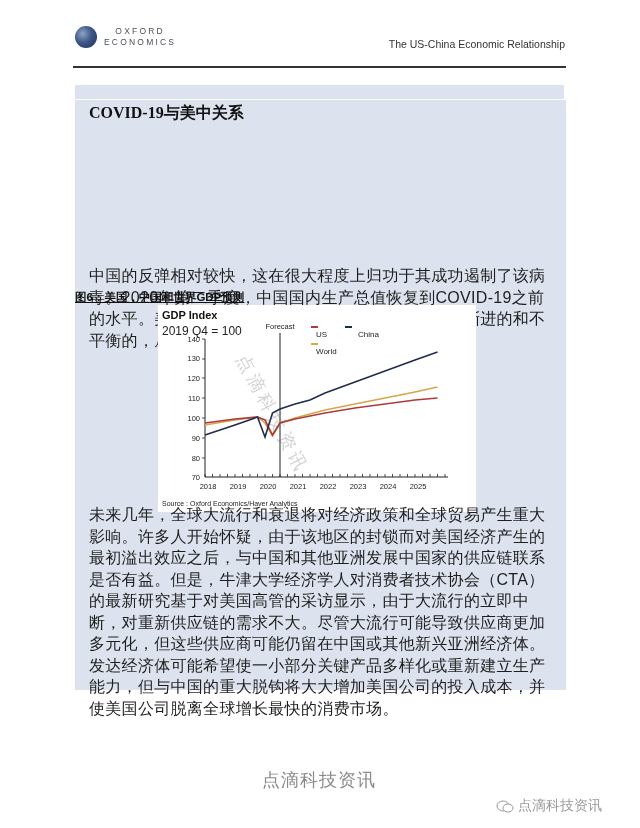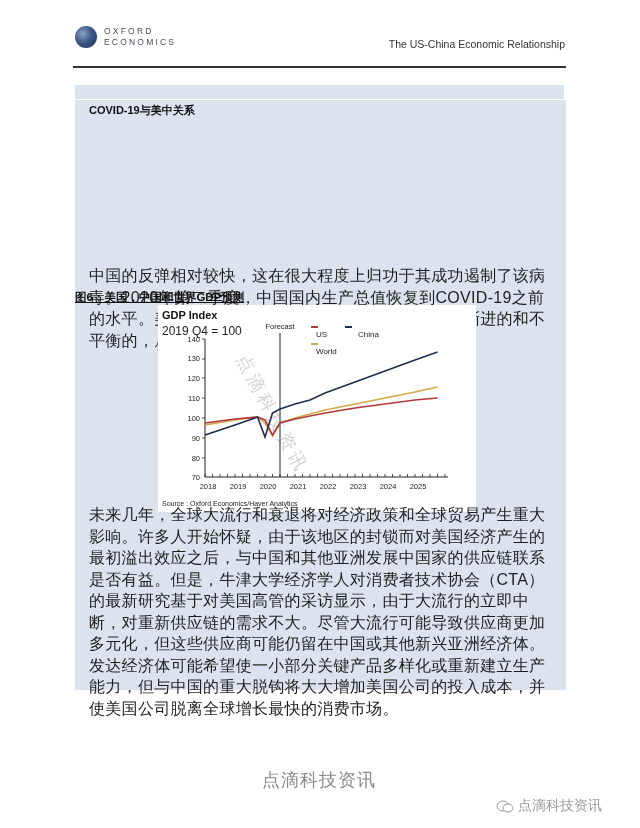--- a/index.html
+++ b/index.html
@@ -1,27 +1,27 @@
 <!DOCTYPE html>
 <html><head>
 <meta charset="utf-8">
 <style>
   html, body { margin:0; padding:0; }
   body { width:640px; height:828px; background:#ffffff; position:relative; overflow:hidden;
          font-family:"Liberation Sans","DejaVu Sans",sans-serif; color:#1a1a1a; }
-  .logo { position:absolute; left:75px; top:26px; display:flex; align-items:center; }
+  .logo { position:absolute; left:75px; top:26px; display:flex; align-items:center;text-align:center; }
   .globe { width:22px; height:22px; border-radius:50%;
            background:radial-gradient(circle at 35% 35%, #8ea3c4 0%, #3c5786 45%, #1d2f57 100%); margin-right:7px; }
   .logo-text { font-size:8.5px; letter-spacing:2.2px; color:#4a4f5a; line-height:11px; }
   .header-title { position:absolute; right:75px; top:38px; font-size:10.5px; color:#333; }
   .header-rule { position:absolute; left:73px; right:74px; top:66px; height:1.5px; background:#333; }
 
   .panel-strip { position:absolute; left:75px; top:85px; width:489px; height:14px; background:#dde3ee; }
   .panel { position:absolute; left:75px; top:100px; width:491px; height:590px; background:#dde3ee; }
-  .heading { position:absolute; left:14px; top:3px; font-size:11px; font-weight:bold; color:#111; }
+  .heading { position:absolute; left:14px; top:3px; font-size:16px; font-weight:bold; color:#111;font-family:Liberation Serif, serif; }
   .para { position:absolute; left:14px; width:468px; font-size:16px; line-height:21.5px; color:#1e1e1e; letter-spacing:0.3px; }
   .p1 { top:25px; }
   .p2 { top:119px;margin-top:46px; }
   .p3 { top:404px; }
   .fig-title { position:absolute; left:0; width:491px; top:190px; font-size:11.5px; font-weight:bold; text-decoration:underline; color:#111; }
 
   .chart-box { position:absolute; left:83px; top:205px; width:318px; height:207px; background:#ffffff; }
   .chart-title { position:absolute; left:4px; top:4px; font-size:11px; font-weight:bold; color:#111; }
   .chart-sub { position:absolute; left:4px; top:19px; font-size:12px; color:#222; }
   .chart-src { position:absolute; left:4px; top:195px; font-size:7px; color:#222; }

